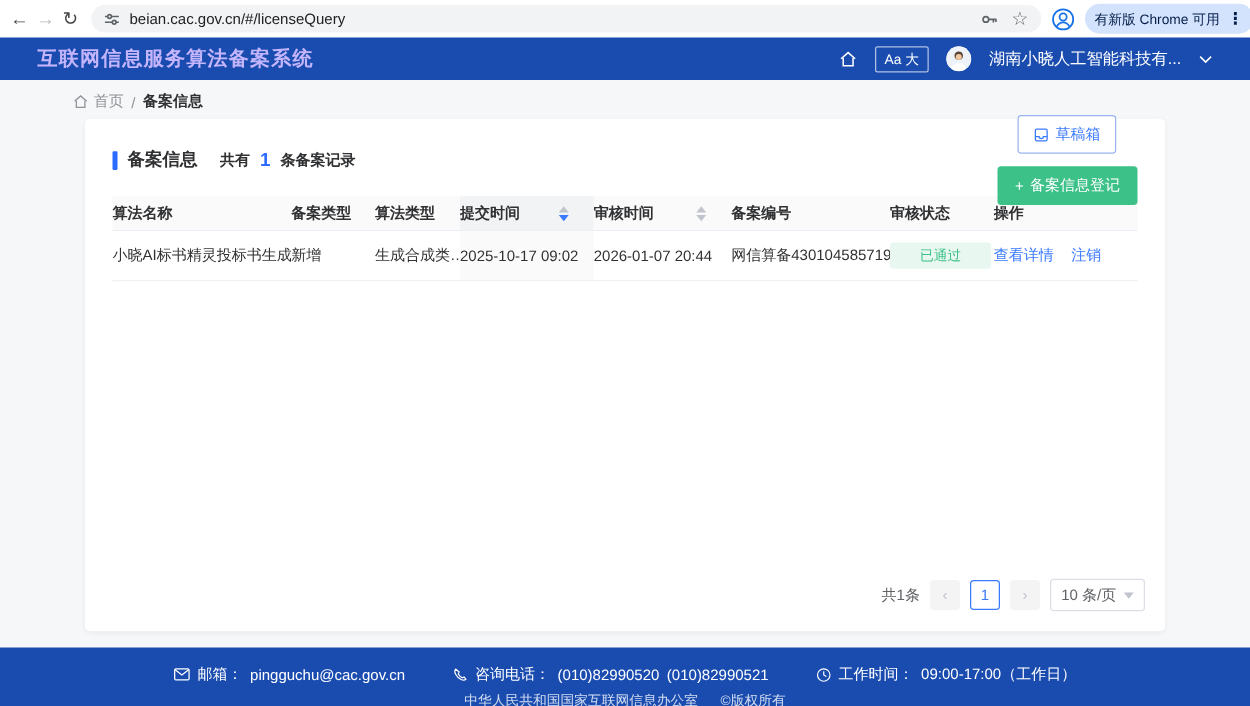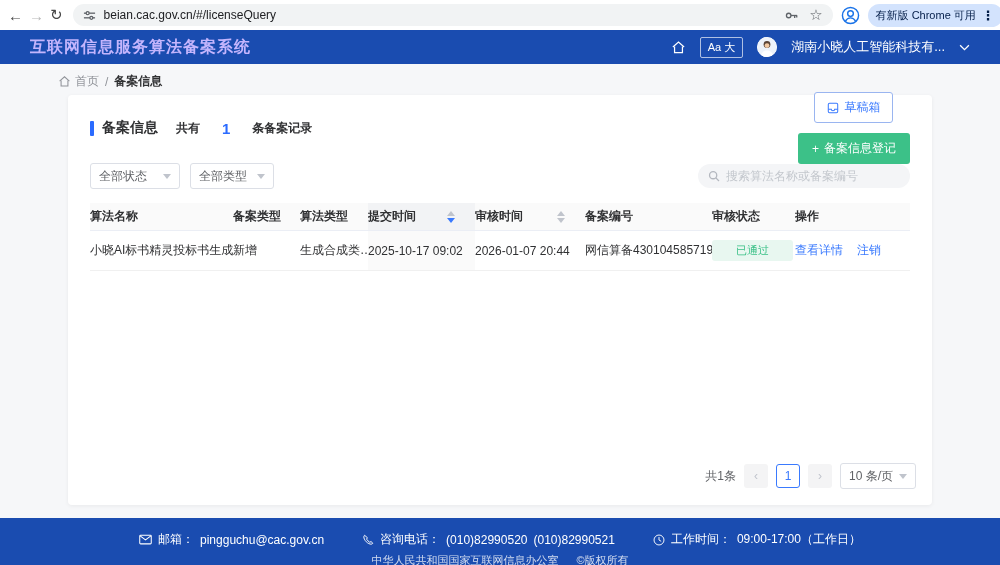--- a/index.html
+++ b/index.html
@@ -30,21 +30,21 @@
   
   .breadcrumb { position:absolute; top:73px; left:58px; display:flex; align-items:center; font-size:12px; color:#909399; gap:6px; }
   .breadcrumb .crumb-home { display:flex; align-items:center; gap:4px; cursor:pointer; }
   .breadcrumb .current { color:#303133; font-weight:bold; }
 
   
   .card { position:absolute; left:68px; top:95px; width:864px; height:410px; background:#ffffff; border-radius:4px; box-shadow:0 1px 4px rgba(0,0,0,.06); padding:18px 22px; }
   .panel-head { display:flex; align-items:center; height:30px; }
   .blue-bar { width:4px; height:15px; background:#2b6bff; border-radius:1px; margin-right:8px; }
   .panel-title { font-size:14px; font-weight:bold; color:#303133; margin-right:18px; }
-  .count-line { font-size:12px; color:#303133; font-weight:600; display:flex; align-items:center; gap:22px; }
+  .count-line { font-size:12px; color:#303133; font-weight:600; display:flex; align-items:center; gap:8px; }
   .count-num { color:#2b6bff; font-size:15px; font-weight:bold; }
   .head-actions { margin-left:auto; display:flex; align-items:center; gap:10px;flex-direction:column; }
   .btn-draft { display:flex; align-items:center; gap:5px; border:1px solid #9ab5f0; color:#3a7afe; background:#fff; font-size:12px; border-radius:3px; padding:6px 12px; cursor:pointer; }
   .btn-register { display:flex; align-items:center; gap:5px; background:#3cc188; color:#fff; font-size:12px; border:none; border-radius:3px; padding:7px 14px; cursor:pointer; }
 
   
   .filter-row { display:flex; align-items:center; margin-top:20px; }
   .select { display:flex; align-items:center; justify-content:space-between; border:1px solid #dcdfe6; border-radius:3px; height:26px; padding:0 8px; font-size:12px; color:#606266; background:#fff; cursor:pointer; }
   .select.status { width:90px; margin-right:10px; }
   .select.type { width:84px; }
@@ -201,41 +201,20 @@
         </span>
         <span>草稿箱</span>
       </button>
       <button class="btn-register">
         <span>+</span>
         <span>备案信息登记</span>
       </button>
     </div>
   </div>
 
-  <div class="filter-row">
-    <div class="select status">
-      <span>全部状态</span>
-      <span class="chev"></span>
-    </div>
-    <div class="select type">
-      <span>全部类型</span>
-      <span class="chev"></span>
-    </div>
-    <div class="search-box">
-      <span class="ic-svg">
-        <svg width="12" height="12" viewBox="0 0 14 14">
-            <g stroke="#b4b8bf" stroke-width="1.5" fill="none">
-              <circle cx="6" cy="6" r="4.2"></circle>
-              <line x1="9.2" y1="9.2" x2="12.8" y2="12.8"></line>
-            </g>
-          </svg>
-      </span>
-      <input type="text" placeholder="搜索算法名称或备案编号" style="">
-    </div>
-  </div>
 
   <div class="table">
     <div class="t-head">
       <div class="cell c-name">算法名称</div>
       <div class="cell c-ftype">备案类型</div>
       <div class="cell c-atype">算法类型</div>
       <div class="cell c-submit">
         <span>提交时间</span>
         <span class="sorters">
           <span class="car up"></span>

